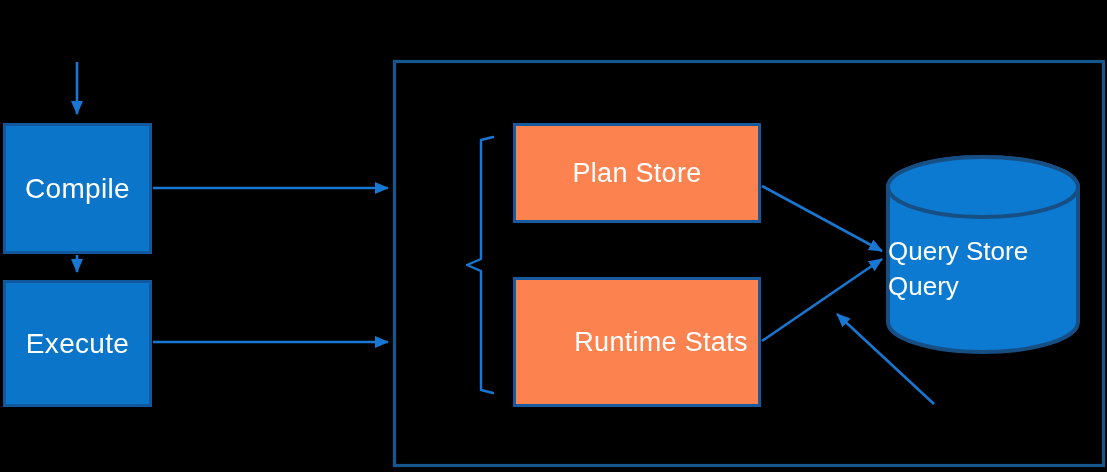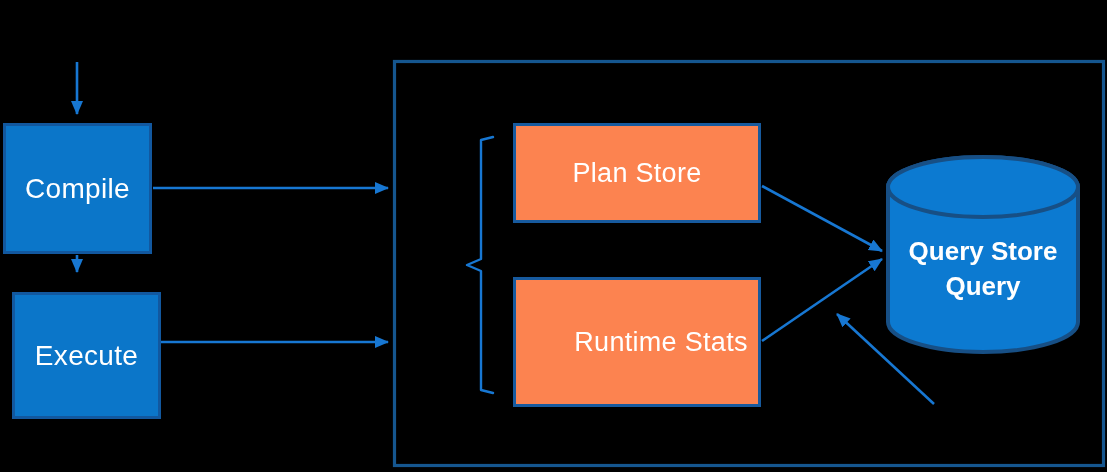--- a/index.html
+++ b/index.html
@@ -20,26 +20,26 @@
   }
   .blue-node{
     background:var(--blue_fill);border:3px solid var(--blue_border);
     font-size:28px;letter-spacing:.3px;align-items:center;
   }
   .orange-node{
     background:var(--orange_fill);border:3px solid var(--orange_border);
     font-size:27px;letter-spacing:.3px;
   }
   .node-compile{left:3px;top:123px;width:149px;height:131px;}
-  .node-execute{left:12px;top:280px;width:149px;height:127px;margin-top:12px;}
+  .node-execute{left:3px;top:280px;width:149px;height:127px;}
   .node-plan{left:513px;top:123px;width:248px;height:100px;}
   .node-runtime{left:513px;top:277px;width:248px;height:130px;padding-left:48px;}
   .cyl-label{
-    position:absolute;left:888px;top:234px;width:190px;text-align:center;
-    color:var(--label_text);font-size:26px;line-height:35px;pointer-events:none;font-weight:bold;
+    position:absolute;left:888px;top:234px;width:190px;text-align:left;
+    color:var(--label_text);font-size:26px;line-height:35px;pointer-events:none;
   }
   svg .arrow-line{stroke:var(--arrow);stroke-width:2.6px;fill:none;}
   svg .bracket{stroke:var(--arrow);stroke-width:2.4px;fill:none;stroke-linejoin:round;stroke-linecap:round;}
   svg .boundary{stroke:var(--outline);stroke-width:3.2px;fill:none;}
   svg .cyl-body{fill:var(--cylinder_fill);stroke:var(--cylinder_border);stroke-width:4px;}
   svg .cyl-top{fill:var(--cylinder_fill);stroke:var(--cylinder_border);stroke-width:4px;}
 </style>
 </head>
 <body>
 

